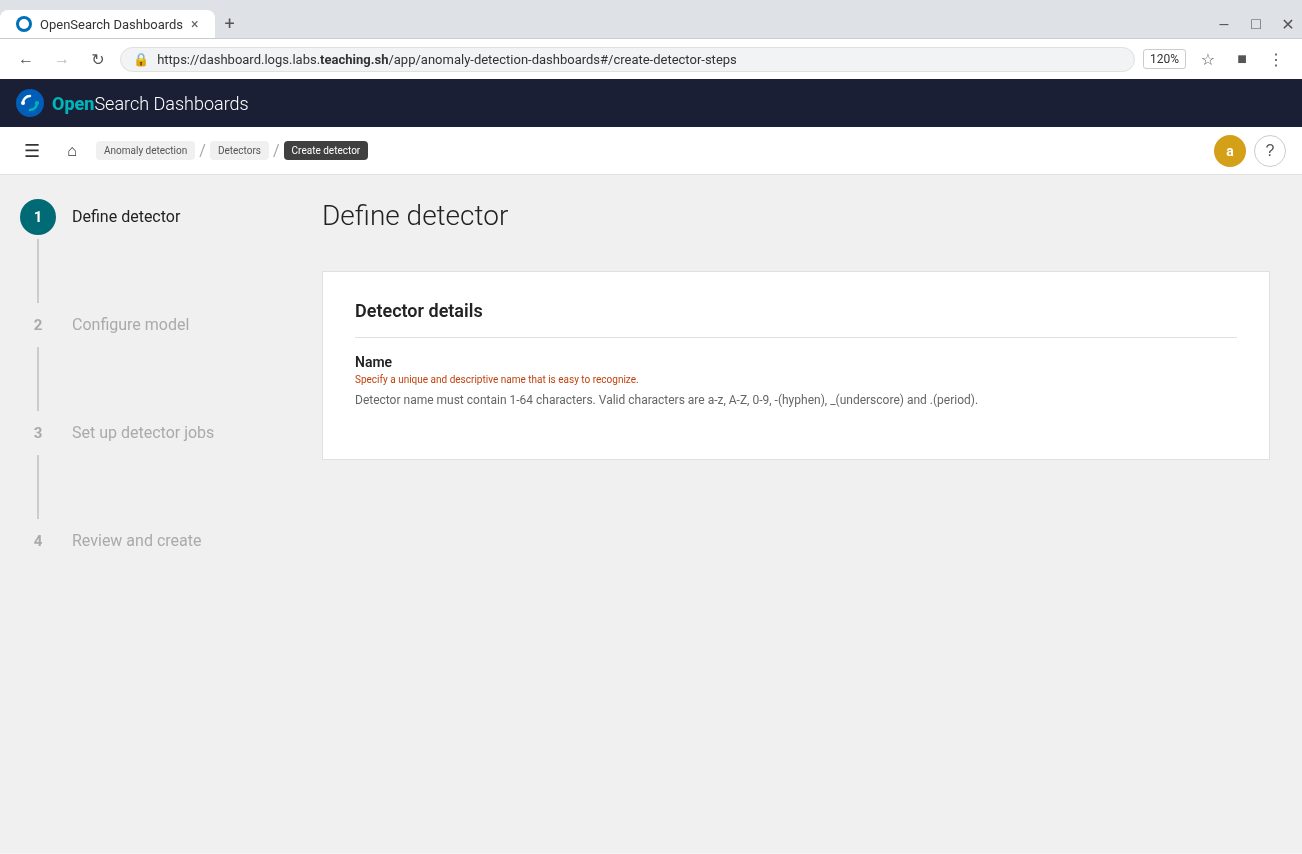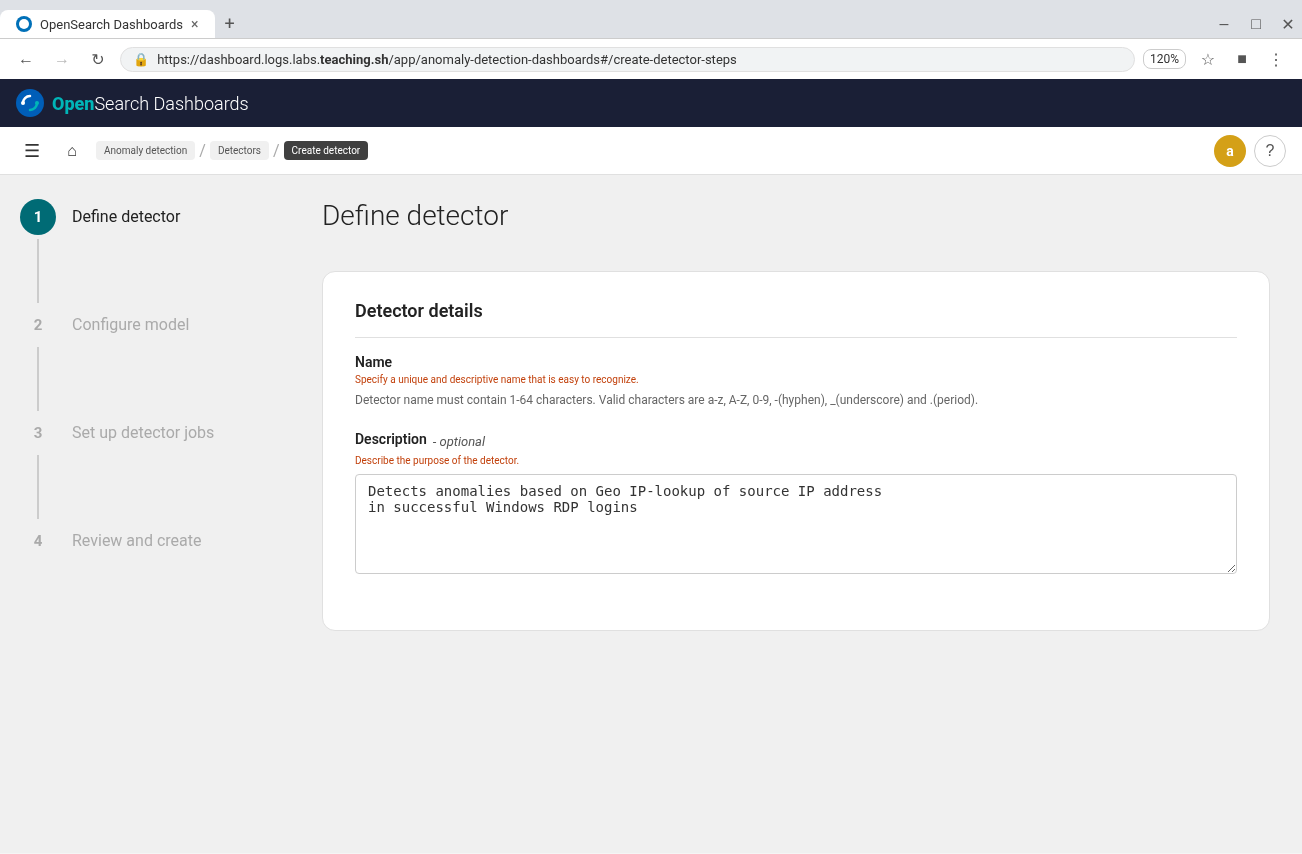--- a/index.html
+++ b/index.html
@@ -11,21 +11,21 @@
     .browser-tab { display: flex; align-items: center; background: #fff; border-radius: 8px 8px 0 0; padding: 6px 16px; font-size: 13px; color: #333; gap: 8px; min-width: 200px; }
     .browser-tab .tab-favicon { width: 16px; height: 16px; background: #0070b8; border-radius: 50%; display: inline-flex; align-items: center; justify-content: center; }
     .browser-tab .tab-close { margin-left: auto; cursor: pointer; color: #666; font-size: 14px; }
     .browser-tab-new { width: 30px; height: 30px; display: flex; align-items: center; justify-content: center; font-size: 18px; color: #555; cursor: pointer; }
     .browser-controls { display: flex; align-items: center; background: #fff; padding: 6px 12px; gap: 8px; border-top: 1px solid #ccc; }
     .browser-nav-btn { width: 28px; height: 28px; border-radius: 50%; border: none; background: transparent; cursor: pointer; display: flex; align-items: center; justify-content: center; color: #555; font-size: 16px; }
     .browser-nav-btn:disabled { color: #bbb; cursor: default; }
     .browser-address-bar { flex: 1; display: flex; align-items: center; background: #f1f3f4; border-radius: 20px; padding: 4px 12px; gap: 8px; border: 1px solid #e0e0e0; }
     .browser-lock { color: #555; font-size: 13px; }
     .browser-url { flex: 1; font-size: 13px; color: #333; }
-    .browser-zoom { font-size: 12px; color: #333; padding: 2px 6px; border: 1px solid #ccc; border-radius: 8px; background: #fff; }
+    .browser-zoom { font-size: 12px; color: #333; padding: 2px 6px; border: 1px solid #ccc; border-radius: 3px; background: #fff; }
     .browser-action-btns { display: flex; gap: 6px; }
     .browser-action-btn { width: 28px; height: 28px; border-radius: 50%; border: none; background: transparent; cursor: pointer; display: flex; align-items: center; justify-content: center; color: #555; font-size: 16px; }
     .window-controls { display: flex; gap: 4px; align-items: center; margin-left: 8px; }
     .window-control-btn { width: 28px; height: 28px; border: none; background: transparent; cursor: pointer; font-size: 16px; color: #555; }
 
     
     .app-wrapper { width: 1302px; height: calc(854px - 80px); display: flex; flex-direction: column; }
     .app-header { background: #1a1f36; display: flex; align-items: center; padding: 0 16px; height: 48px; flex-shrink: 0; }
     .app-logo { display: flex; align-items: center; gap: 8px; color: #fff; font-size: 18px; font-weight: 600; }
     .app-logo .logo-icon { width: 28px; height: 28px; }
@@ -54,21 +54,21 @@
     .step-circle.inactive { background: transparent; color: #aaa; border: none; font-size: 15px; }
     .step-line { width: 2px; height: 64px; background: #ccc; margin: 4px 0; }
     .step-label { font-size: 16px; color: #222; padding-top: 8px; }
     .step-label.inactive { color: #aaa; }
 
     
     .content-area { flex: 1; overflow-y: auto; padding: 24px 32px; }
     .page-title { font-size: 28px; font-weight: 300; color: #222; margin-bottom: 24px; }
 
     
-    .card { background: #fff; border: 1px solid #e0e0e0; border-radius: 13px; padding: 28px 32px; margin-bottom: 24px; margin-top: 39px; }
+    .card { background: #fff; border: 1px solid #e0e0e0; border-radius: 0; padding: 28px 32px; margin-bottom: 24px; margin-top: 39px; }
     .card-title { font-size: 18px; font-weight: 600; color: #222; margin-bottom: 16px; padding-bottom: 16px; border-bottom: 1px solid #e0e0e0; }
 
     
     .form-label { font-size: 14px; font-weight: 600; color: #222; margin-bottom: 4px; display: block; }
     .form-hint { font-size: 10px; color: #c2410c; margin-bottom: 8px; }
     .form-input { width: 100%; padding: 8px 12px; border: 1px solid #ccc; border-radius: 4px; font-size: 14px; color: #333; background: #fff; }
     .form-help { font-size: 12px; color: #666; margin-top: 6px; }
     .form-group { margin-bottom: 24px; }
     .label-row { display: flex; align-items: center; gap: 6px; margin-bottom: 4px; }
     .optional-label { font-size: 13px; color: #555; font-style: italic; }
@@ -187,26 +187,17 @@
 
       <div class="card">
         <div class="card-title">Detector details</div>
 
         <div class="form-group">
           <label class="form-label">Name</label>
           <div class="form-hint">Specify a unique and descriptive name that is easy to recognize.</div>
           <div class="form-help">Detector name must contain 1-64 characters. Valid characters are a-z, A-Z, 0-9, -(hyphen), _(underscore) and .(period).</div>
         </div>
 
-        <div class="form-group">
-          <div class="label-row">
-            <span class="form-label">Description</span>
-            <span class="optional-label">- optional</span>
-          </div>
-          <div class="form-hint">Describe the purpose of the detector.</div>
-          <textarea class="form-input" rows="5" style="">Detects anomalies based on Geo IP-lookup of source IP address
-in successful Windows RDP logins</textarea>
-        </div>
       </div>
 
     </div>
   </div>
 </div>
 
 </body></html>

